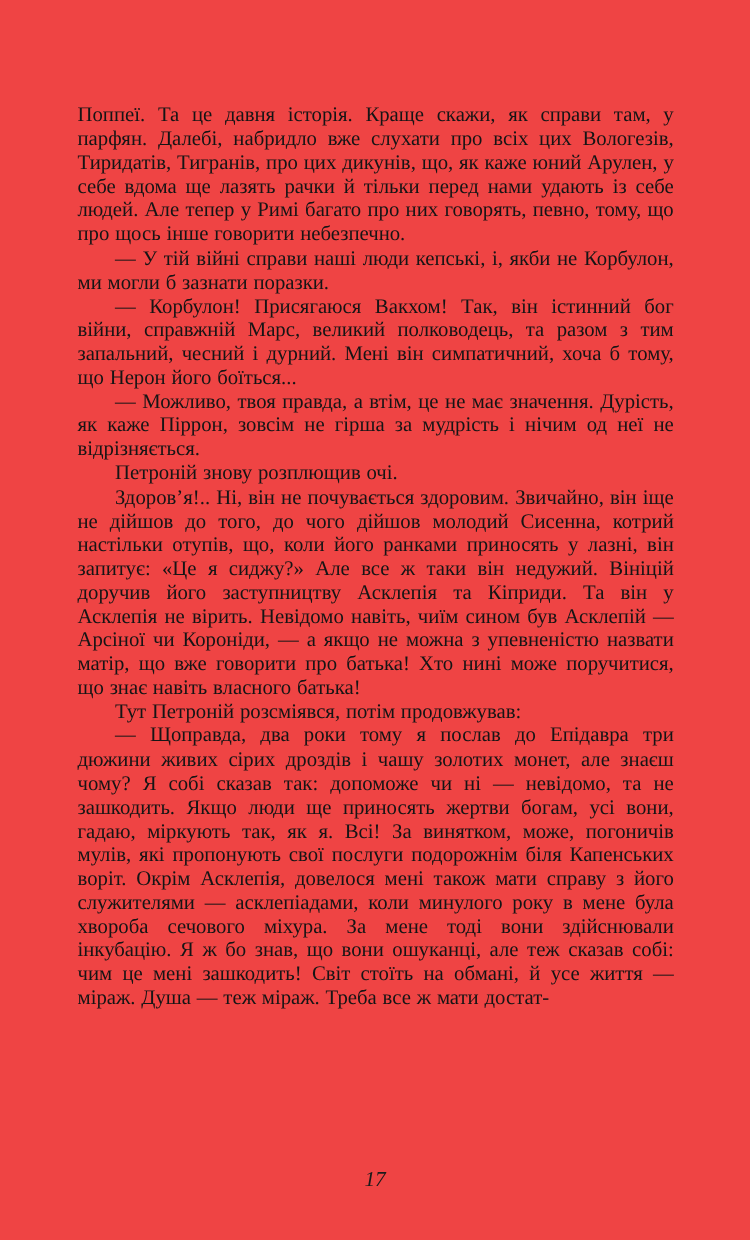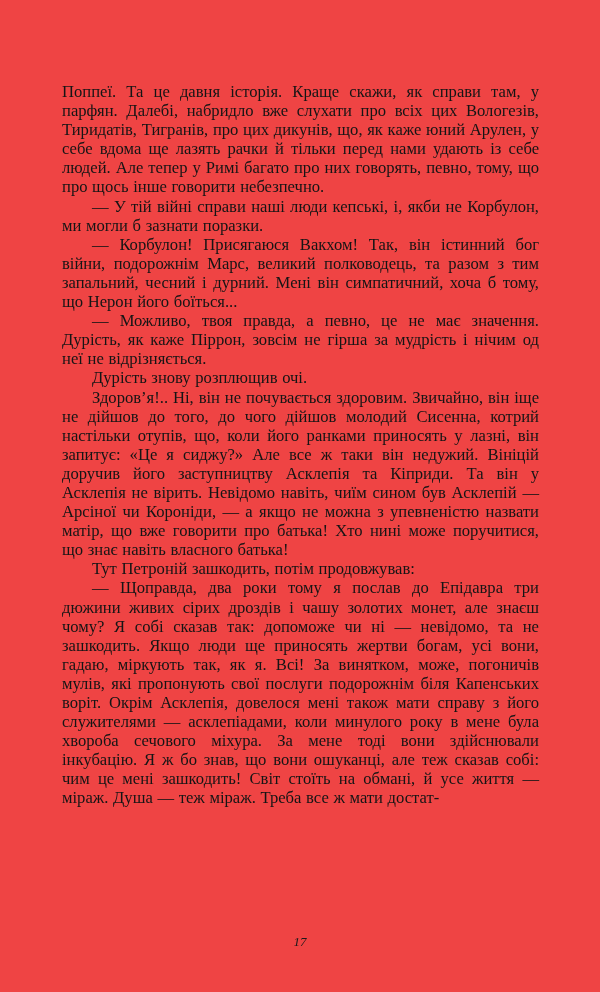--- a/index.html
+++ b/index.html
@@ -34,32 +34,32 @@
   .para.continuation {
     text-indent: 0;
   }
   .page-number {
     position: absolute;
     left: 0;
     right: 0;
     top: 934px;
     text-align: center;
     font-style: italic;
-    font-size: 13px;
+    font-size: 17px;
     color: #1a1a1a;
   }
 </style>
 </head>
 <body>
 
 <div class="page">
   <div class="text-block">
     <p class="para continuation">Поппеї. Та це давня історія. Краще скажи, як справи там, у парфян. Далебі, набридло вже слухати про всіх цих Вологезів, Тиридатів, Тигранів, про цих дикунів, що, як каже юний Арулен, у себе вдома ще лазять рачки й тільки перед нами удають із себе людей. Але тепер у Римі багато про них говорять, певно, тому, що про щось інше говорити небезпечно.</p>
     <p class="para">— У тій війні справи наші люди кепські, і, якби не Корбулон, ми могли б зазнати поразки.</p>
-    <p class="para">— Корбулон! Присягаюся Вакхом! Так, він істинний бог війни, подорожнім Марс, великий полководець, та разом з тим запальний, чесний і дурний. Мені він симпатичний, хоча б тому, що Нерон його боїться...</p>
-    <p class="para">— Можливо, твоя правда, а певно, це не має значення. Дурість, як каже Піррон, зовсім не гірша за мудрість і нічим од неї не відрізняється.</p>
-    <p class="para">Дурість знову розплющив очі.</p>
+    <p class="para">— Корбулон! Присягаюся Вакхом! Так, він істинний бог війни, справжній Марс, великий полководець, та разом з тим запальний, чесний і дурний. Мені він симпатичний, хоча б тому, що Нерон його боїться...</p>
+    <p class="para">— Можливо, твоя правда, а втім, це не має значення. Дурість, як каже Піррон, зовсім не гірша за мудрість і нічим од неї не відрізняється.</p>
+    <p class="para">Петроній знову розплющив очі.</p>
     <p class="para">Здоров’я!.. Ні, він не почувається здоровим. Звичайно, він іще не дійшов до того, до чого дійшов молодий Сисенна, котрий настільки отупів, що, коли його ранками приносять у лазні, він запитує: «Це я сиджу?» Але все ж таки він недужий. Вініцій доручив його заступництву Асклепія та Кіприди. Та він у Асклепія не вірить. Невідомо навіть, чиїм сином був Асклепій — Арсіної чи Короніди, — а якщо не можна з упевненістю назвати матір, що вже говорити про батька! Хто нині може поручитися, що знає навіть власного батька!</p>
-    <p class="para">Тут Петроній зашкодить, потім продовжував:</p>
+    <p class="para">Тут Петроній розсміявся, потім продовжував:</p>
     <p class="para">— Щоправда, два роки тому я послав до Епідавра три дюжини живих сірих дроздів і чашу золотих монет, але знаєш чому? Я собі сказав так: допоможе чи ні — невідомо, та не зашкодить. Якщо люди ще приносять жертви богам, усі вони, гадаю, міркують так, як я. Всі! За винятком, може, погоничів мулів, які пропонують свої послуги подорожнім біля Капенських воріт. Окрім Асклепія, довелося мені також мати справу з його служителями — асклепіадами, коли минулого року в мене була хвороба сечового міхура. За мене тоді вони здійснювали інкубацію. Я ж бо знав, що вони ошуканці, але теж сказав собі: чим це мені зашкодить! Світ стоїть на обмані, й усе життя — міраж. Душа — теж міраж. Треба все ж мати достат-</p>
   </div>
   <div class="page-number">17</div>
 </div>
 
 </body></html>

